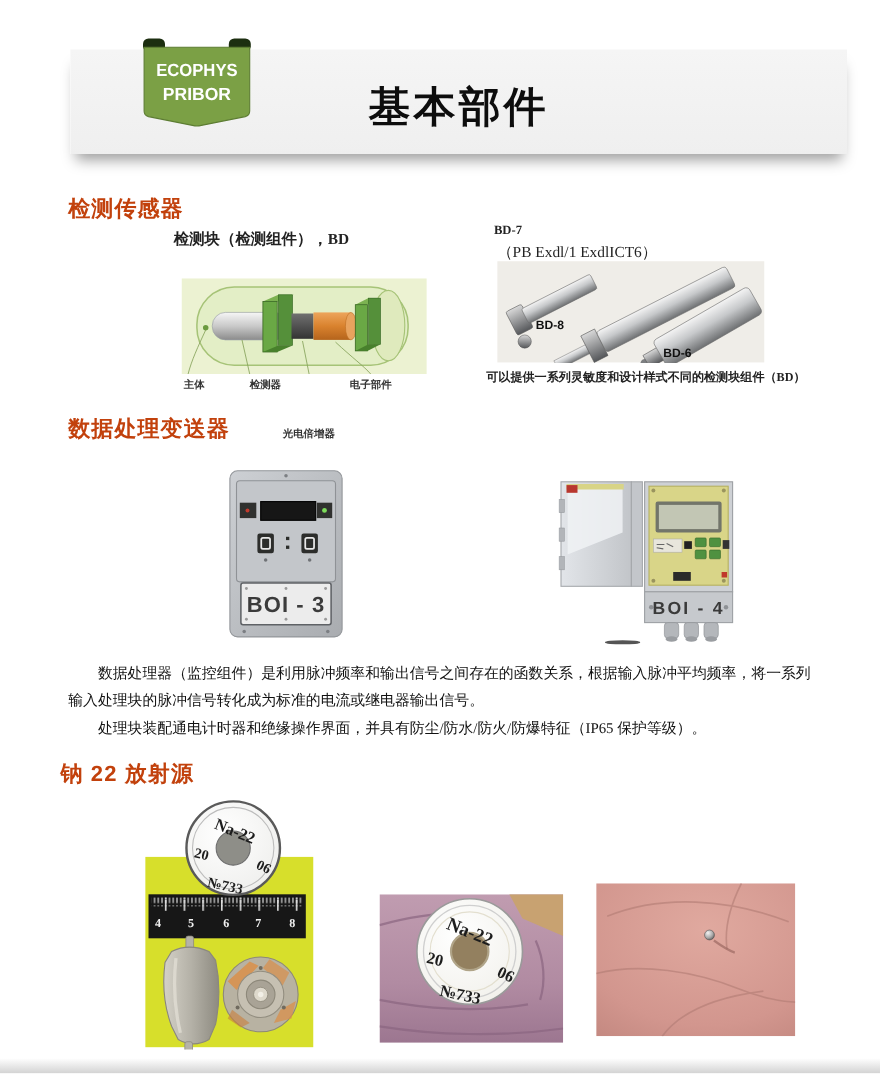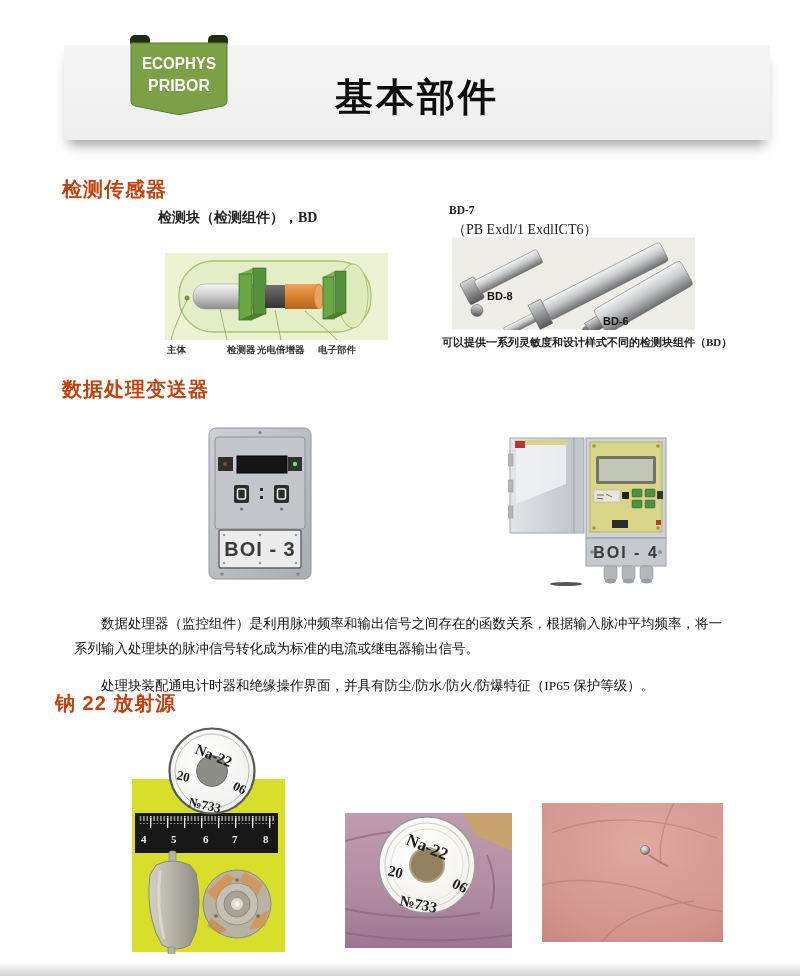--- a/index.html
+++ b/index.html
@@ -23,30 +23,30 @@
   
   .serif{font-family:"Liberation Serif","DejaVu Serif",serif;color:#222;}
   .block-caption{position:absolute;left:158px;top:209px;font-size:14px;font-weight:600;}
   .bd7-title{position:absolute;left:449px;top:204px;font-size:11.5px;font-weight:600;}
   .bd7-subtitle{position:absolute;left:452px;top:221px;font-size:14px;}
   .probe-caption{position:absolute;left:442px;top:335px;font-size:11px;font-weight:600;}
 
   .diagram{position:absolute;left:165px;top:253px;width:223px;height:87px;}
   .diagram-label{position:absolute;top:344px;font-size:9.5px;font-weight:600;
                  font-family:"Liberation Serif","DejaVu Serif",serif;color:#333;text-align:center;}
-  .dl1{left:167px;} .dl2{left:227px;} .dl3{left:257px;} .dl4{left:318px;}
+  .dl1{left:167px;} .dl2{left:227px;} .dl3{left:257px;margin-top:44px;} .dl4{left:318px;}
 
   .probes{position:absolute;left:452px;top:237px;width:243px;height:93px;}
   .boi3{position:absolute;left:208px;top:427px;width:104px;height:153px;}
   .boi4{position:absolute;left:508px;top:436px;width:162px;height:150px;}
 
   .para-block{position:absolute;left:62px;top:599px;width:684px;
               font-family:"Liberation Serif","DejaVu Serif",serif;
               font-size:13.5px;line-height:25px;color:#111;}
-  .para-block p{margin:12px;text-indent:2em;font-family:Liberation Serif, serif;}
+  .para-block p{margin:0;text-indent:2em;font-family:Liberation Serif, serif;}
 
   .photo1{position:absolute;left:132px;top:727px;width:153px;height:227px;}
   .photo2{position:absolute;left:345px;top:813px;width:167px;height:135px;}
   .photo3{position:absolute;left:542px;top:803px;width:181px;height:139px;}
 
   .bottom-strip{position:absolute;left:0;top:962px;width:800px;height:14px;
                 background:linear-gradient(#ffffff,#d2d2d2);}
 </style>
 </head>
 <body>

